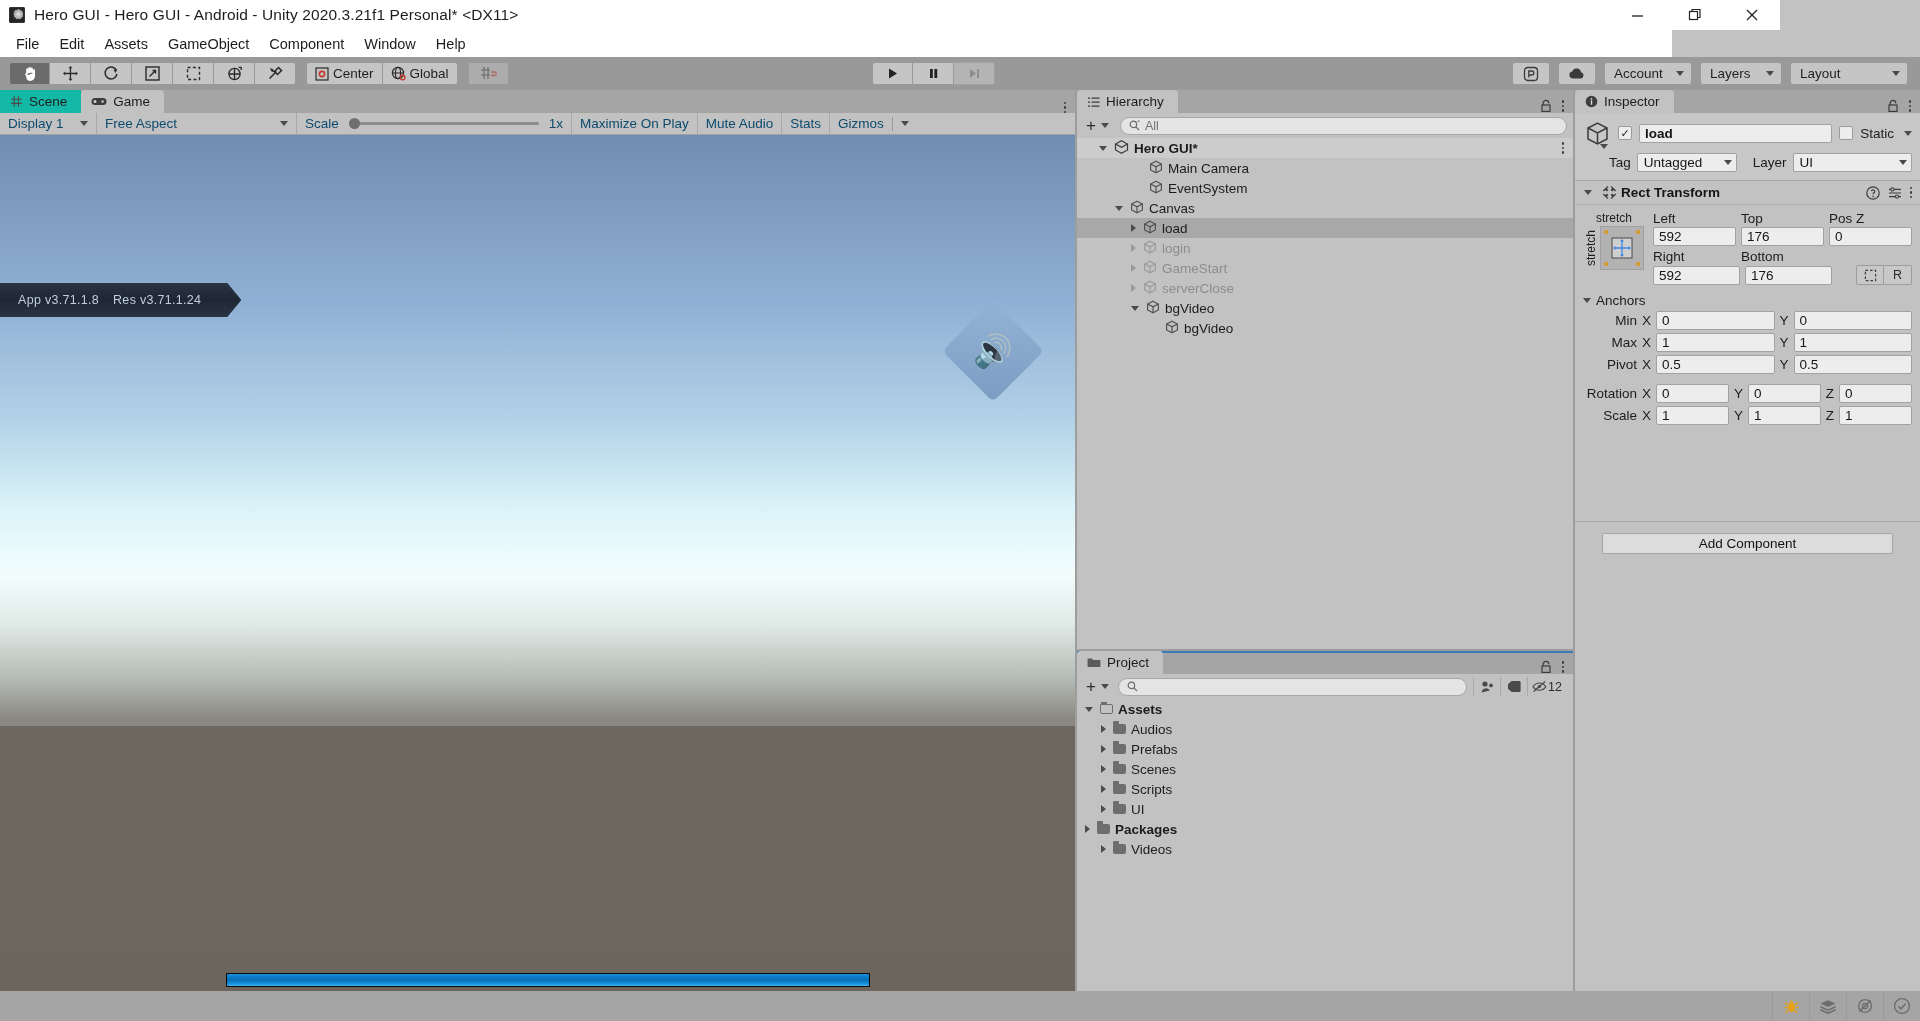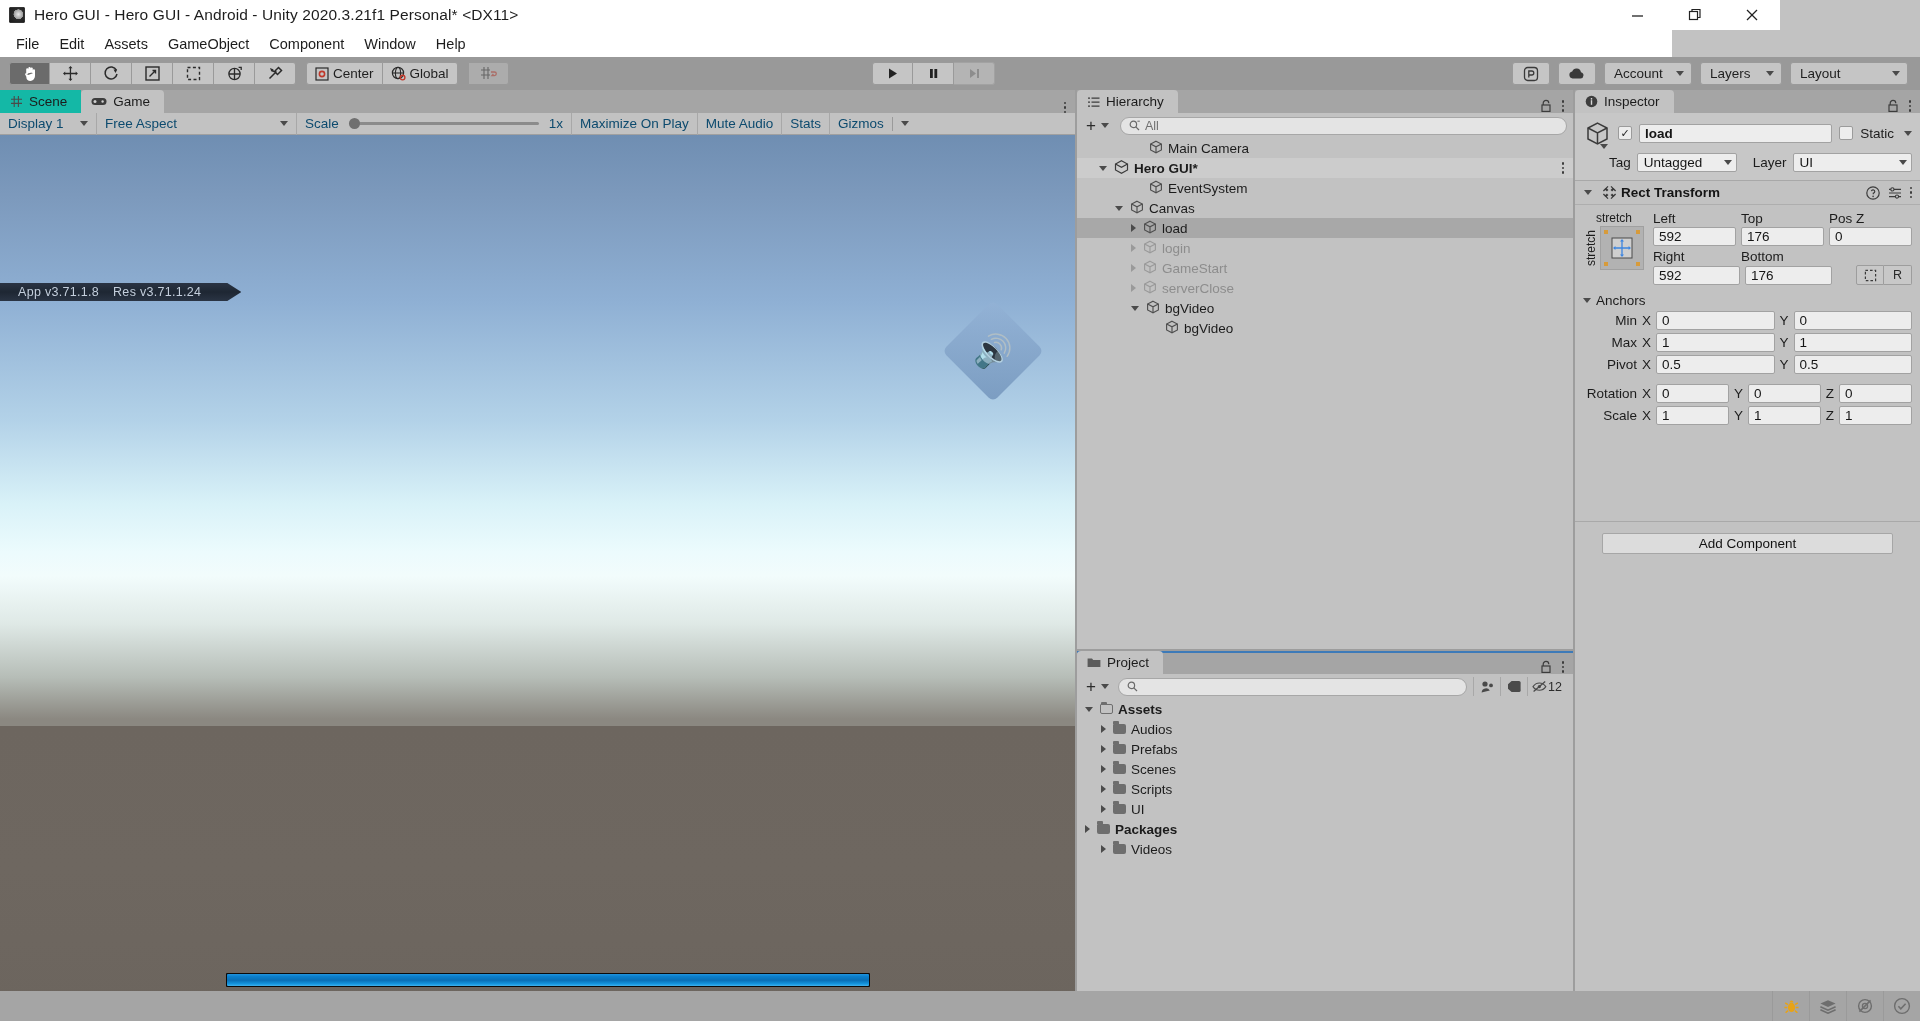--- a/index.html
+++ b/index.html
@@ -112,21 +112,21 @@
     position:absolute; left:0; top:0; width:100%; height:63%;
     background: linear-gradient(to bottom,
       #6f8eb2 0%, #7c99bc 10%, #8fb0d4 28%, #b3d2e8 48%,
       #d9f2f8 62%, #ecfbfd 70%, #f2fcfc 74%, #dfe9e6 82%, #b6bdb7 91%, #8b8881 98%);
   }
   .ground {
     position:absolute; left:0; top:62.5%; width:100%; height:37.5%;
     background: linear-gradient(to bottom, #6d665f 0%, #6e6760 40%, #6b645d 100%);
   }
   .version-badge {
-    position:absolute; left:0; top:148px; height:18px;
+    position:absolute; left:0; top:148px; height:34px;
     display:flex; align-items:center; padding-left:18px; padding-right:26px;
     font-size:12.5px; color:#c3cedc; letter-spacing:0.3px;
     background:linear-gradient(to bottom,#2a3444 0%,#1e2733 50%,#2a3444 100%);
     clip-path: polygon(0 0, calc(100% - 14px) 0, 100% 50%, calc(100% - 14px) 100%, 0 100%);
   }
   .version-badge span { margin-right:14px; }
   .sound-icon {
     position:absolute; left:957px; top:180px; width:72px; height:72px;
     transform:rotate(45deg);
     background:linear-gradient(135deg, rgba(150,180,215,0.55), rgba(90,125,170,0.6));
@@ -488,42 +488,42 @@
         <svg width="11" height="11" viewBox="0 0 11 11">
             <circle cx="4.4" cy="4.4" r="3.2" fill="none" stroke="#6a6a6a" stroke-width="1.2"></circle>
             <line x1="6.8" y1="6.8" x2="10" y2="10" stroke="#6a6a6a" stroke-width="1.2"></line>
             <path d="M8.4 1.2h2.4" stroke="#6a6a6a" stroke-width="1"></path>
           </svg>
         <span>All</span>
       </div>
     </div>
 
     <div class="tree" id="hierarchy-tree">
-        <div class="trow">
-          <span style="width: 54px; flex: 0 0 auto;"></span>
-          <span class="tri" style="margin-right: 4px;"></span>
-          <span class="go-icon"><svg width="14" height="14" viewBox="0 0 14 14">
-              <path d="M7 1.2L12.4 4v6L7 12.8 1.6 10V4z" fill="none" stroke="#4f4f4f" stroke-width="1.15"></path>
-              <path d="M1.6 4L7 6.8 12.4 4M7 6.8v6" fill="none" stroke="#4f4f4f" stroke-width="1.15"></path>
-            </svg></span>
-          <span>Main Camera</span>
-        </div>
         <div class="trow scene-root">
           <span style="width: 22px; flex: 0 0 auto;"></span>
           <span class="tri down" style="margin-right: 4px;"></span>
           <span class="go-icon"><svg width="15" height="14" viewBox="0 0 15 14">
               <path d="M7.5 0.8l6 3.2v6l-6 3.2-6-3.2V4z" fill="none" stroke="#3a3a3a" stroke-width="1.2"></path>
               <path d="M1.5 4l6 3.2 6-3.2" fill="none" stroke="#3a3a3a" stroke-width="1.2"></path>
             </svg></span>
           <span>Hero GUI*</span>
           <div class="kebab" style="margin-left: auto; margin-right: 9px;">
             <i></i>
             <i></i>
             <i></i>
           </div>
+        </div>
+        <div class="trow">
+          <span style="width: 54px; flex: 0 0 auto;"></span>
+          <span class="tri" style="margin-right: 4px;"></span>
+          <span class="go-icon"><svg width="14" height="14" viewBox="0 0 14 14">
+              <path d="M7 1.2L12.4 4v6L7 12.8 1.6 10V4z" fill="none" stroke="#4f4f4f" stroke-width="1.15"></path>
+              <path d="M1.6 4L7 6.8 12.4 4M7 6.8v6" fill="none" stroke="#4f4f4f" stroke-width="1.15"></path>
+            </svg></span>
+          <span>Main Camera</span>
         </div>
         <div class="trow">
           <span style="width: 54px; flex: 0 0 auto;"></span>
           <span class="tri" style="margin-right: 4px;"></span>
           <span class="go-icon"><svg width="14" height="14" viewBox="0 0 14 14">
               <path d="M7 1.2L12.4 4v6L7 12.8 1.6 10V4z" fill="none" stroke="#4f4f4f" stroke-width="1.15"></path>
               <path d="M1.6 4L7 6.8 12.4 4M7 6.8v6" fill="none" stroke="#4f4f4f" stroke-width="1.15"></path>
             </svg></span>
           <span>EventSystem</span>
         </div>

